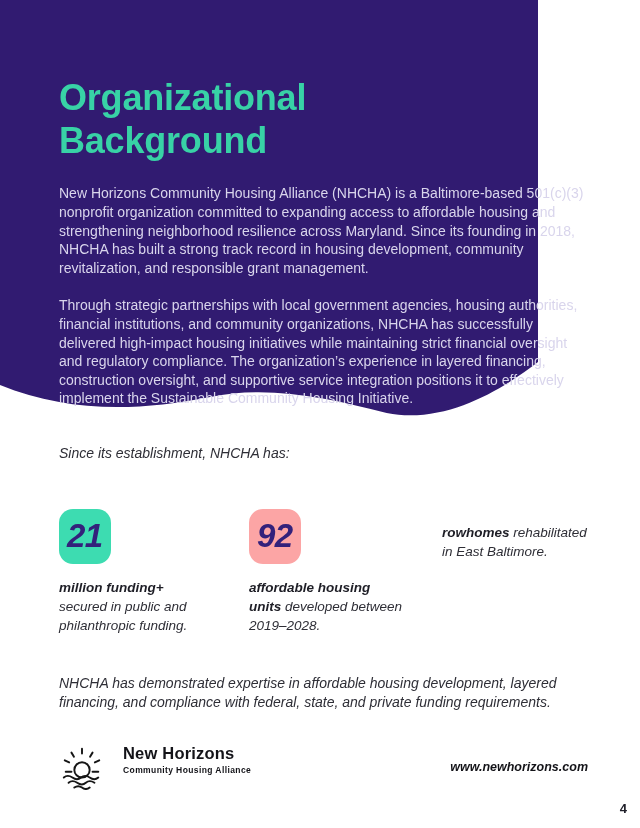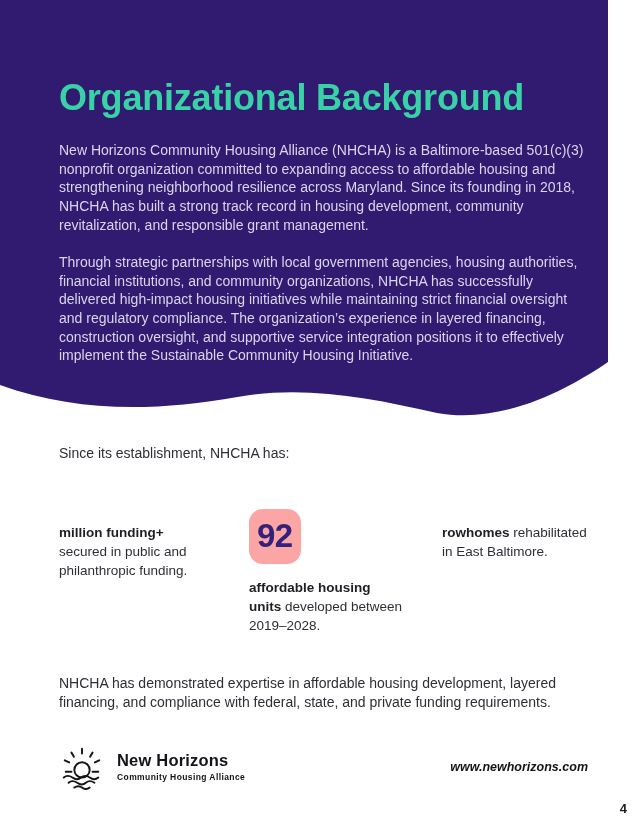--- a/index.html
+++ b/index.html
@@ -2,34 +2,34 @@
 <html><head>
 <meta charset="utf-8">
 <style>
   html,body{margin:0;padding:0;}
   body{
     width:640px;height:828px;position:relative;background:#ffffff;
     font-family:"Liberation Sans", sans-serif;
     -webkit-font-smoothing:antialiased;overflow:hidden;
   }
   
-  .hero{position:relative;width:608px;height:425px;}
+  .hero{position:relative;width:538px;height:425px;}
   .hero-wave{position:absolute;inset:0;width:100%;height:100%;display:block;}
   .hero-content{position:relative;padding:76px 52px 0 59px;}
   .hero-title{
     margin:0;font-size:36px;font-weight:800;letter-spacing:-0.2px;
     color:#38D2A6;line-height:1.2;
   }
   .hero-para{
     margin:22px 0 0 0;width:532px;font-size:14px;line-height:18.6px;
     color:#D9D5EC;
   }
   .hero-para + .hero-para{margin-top:19px;}
   
-  .main{padding:0 40px 0 59px;}
+  .main{padding:0 40px 0 59px;font-style:italic;}
   .intro{
     margin:19px 0 0 0;font-size:14px;color:#2E2E36;line-height:1.4;
   }
   .stats{
     display:grid;grid-template-columns:190px 193px auto;
     margin-top:45px;
   }
   .stat-badge{
     display:inline-flex;align-items:center;justify-content:center;
     height:55px;min-width:30px;padding:0 8px;border-radius:14px;
@@ -42,21 +42,21 @@
   .stat-text b{font-weight:800;color:#1E1E26;}
   .closing{
     margin:39px 0 0 0;width:540px;font-size:14px;line-height:19.5px;
     color:#2E2E36;
   }
   
   .footer{
     margin-top:31px;padding:0 52px 0 57px;
     display:flex;align-items:center;justify-content:space-between;
   }
-  .logo{display:flex;align-items:center;gap:10px;}
+  .logo{display:flex;gap:16px;}
   .logo-icon{flex:0 0 auto;}
   .logo-text{display:flex;flex-direction:column;}
   .logo-name{
     font-size:16.5px;font-weight:800;color:#131318;letter-spacing:0.2px;
     line-height:1.2;
   }
   .logo-tagline{
     font-size:8.5px;font-weight:700;color:#131318;letter-spacing:0.4px;
     margin-top:2px;
   }
@@ -82,20 +82,21 @@
     <p class="hero-para">Through strategic partnerships with local government agencies, housing authorities, financial institutions, and community organizations, NHCHA has successfully delivered high-impact housing initiatives while maintaining strict financial oversight and regulatory compliance. The organization’s experience in layered financing, construction oversight, and supportive service integration positions it to effectively implement the Sustainable Community Housing Initiative.</p>
   </div>
 </div>
 
 <div class="main">
   <p class="intro">Since its establishment, NHCHA has:</p>
 
   <div class="stats">
 
     <div class="stat">
+      <span class="stat-badge" style="background-color: rgb(61, 220, 177);">21</span>
       <div class="stat-text"><b>million funding+</b> <span>secured in public and philanthropic funding.</span></div>
     </div>
 
     <div class="stat">
       <span class="stat-badge" style="background-color: #fca5a5;">92</span>
       <div class="stat-text"><b>affordable housing units</b> <span>developed between 2019–2028.</span></div>
     </div>
 
     <div class="stat">
       <div class="stat-text"><b>rowhomes</b> <span>rehabilitated in East Baltimore.</span></div>

